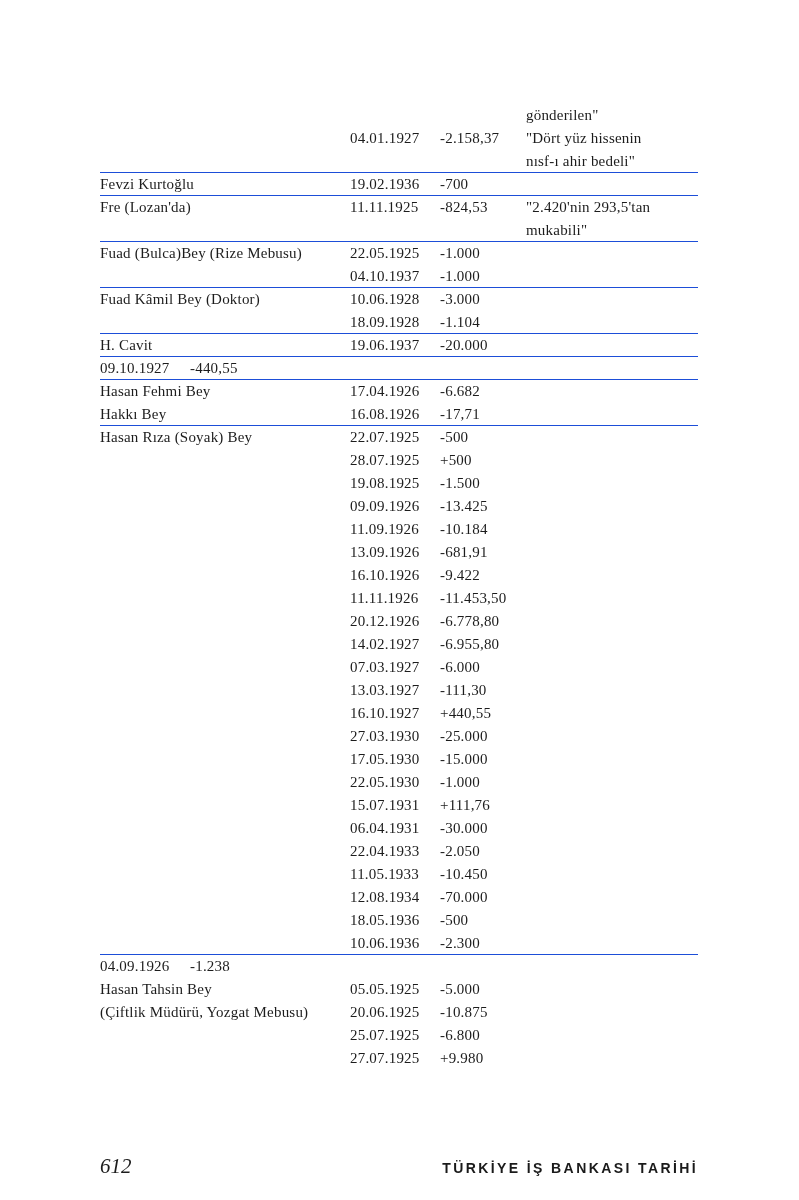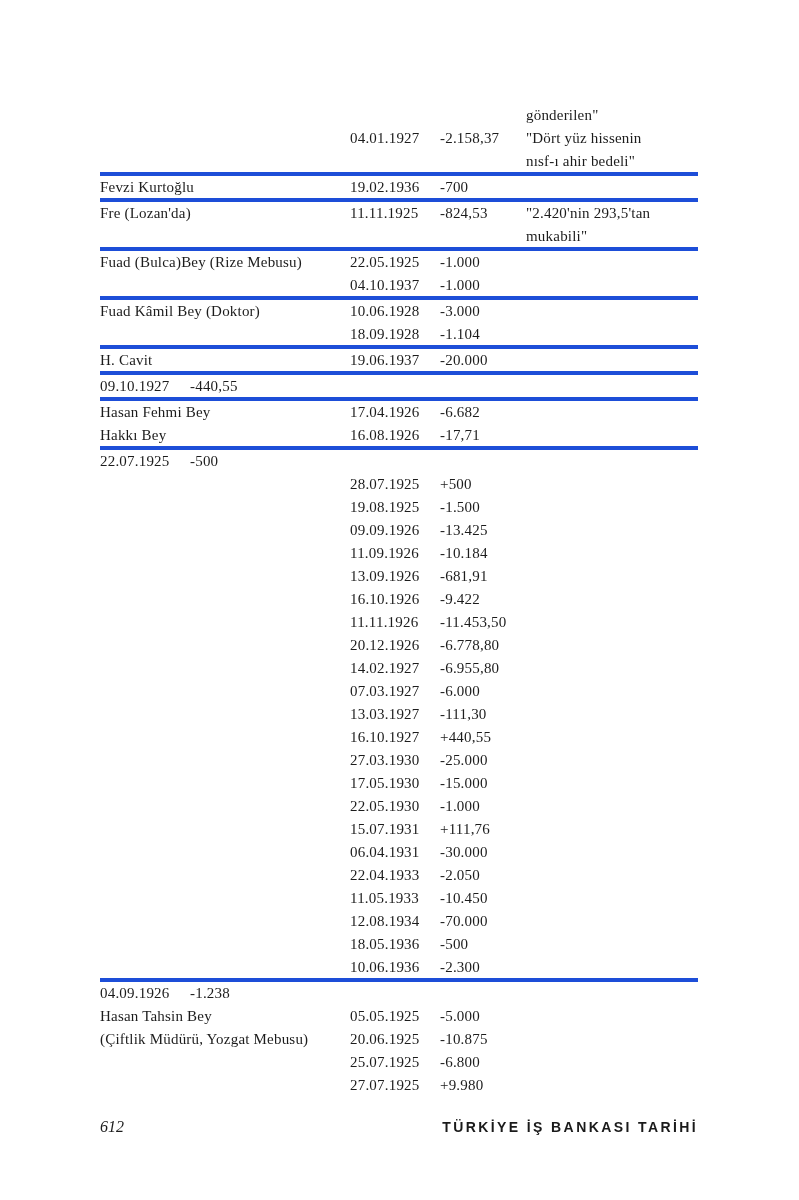--- a/index.html
+++ b/index.html
@@ -18,21 +18,21 @@
   .ledger-table {
     position: absolute;
     left: 100px;
     top: 104px;
     width: 598px;
   }
   .section {
     width: 100%;
   }
   .section.with-divider {
-    border-top: 4px solid #1d4ed8;
+    border-top: 1px solid #1d4ed8;
     margin-top: -1px;
   }
   .row {
     display: flex;
     height: 23px;
     align-items: center;
   }
   .cell {
     font-size: 15px;
     line-height: 23px;
@@ -49,22 +49,23 @@
     left: 100px;
     top: 1118px;
     width: 598px;
     display: flex;
     justify-content: space-between;
     align-items: baseline;
   }
   .page-number {
     font-family: "Liberation Serif", serif;
     font-style: italic;
-    font-size: 16px;
+    font-size: 21px;
     color: #1c1c1c;
+    margin-top: 36px;
   }
   .book-title {
     font-family: "Liberation Sans", sans-serif;
     font-size: 14px;
     font-weight: 700;
     letter-spacing: 2.4px;
     color: #1a1a1a;
   }
 </style>
 </head>
@@ -165,20 +166,21 @@
       </div>
       <div class="row">
         <div class="cell col-name">Hakkı Bey</div>
         <div class="cell col-date">16.08.1926</div>
         <div class="cell col-amount">-17,71</div>
         <div class="cell col-note"></div>
       </div>
     </div>
     <div class="section with-divider">
       <div class="row">
+        <div class="cell col-name">Hasan Rıza (Soyak) Bey</div>
         <div class="cell col-date">22.07.1925</div>
         <div class="cell col-amount">-500</div>
         <div class="cell col-note"></div>
       </div>
       <div class="row">
         <div class="cell col-name"></div>
         <div class="cell col-date">28.07.1925</div>
         <div class="cell col-amount">+500</div>
         <div class="cell col-note"></div>
       </div>

